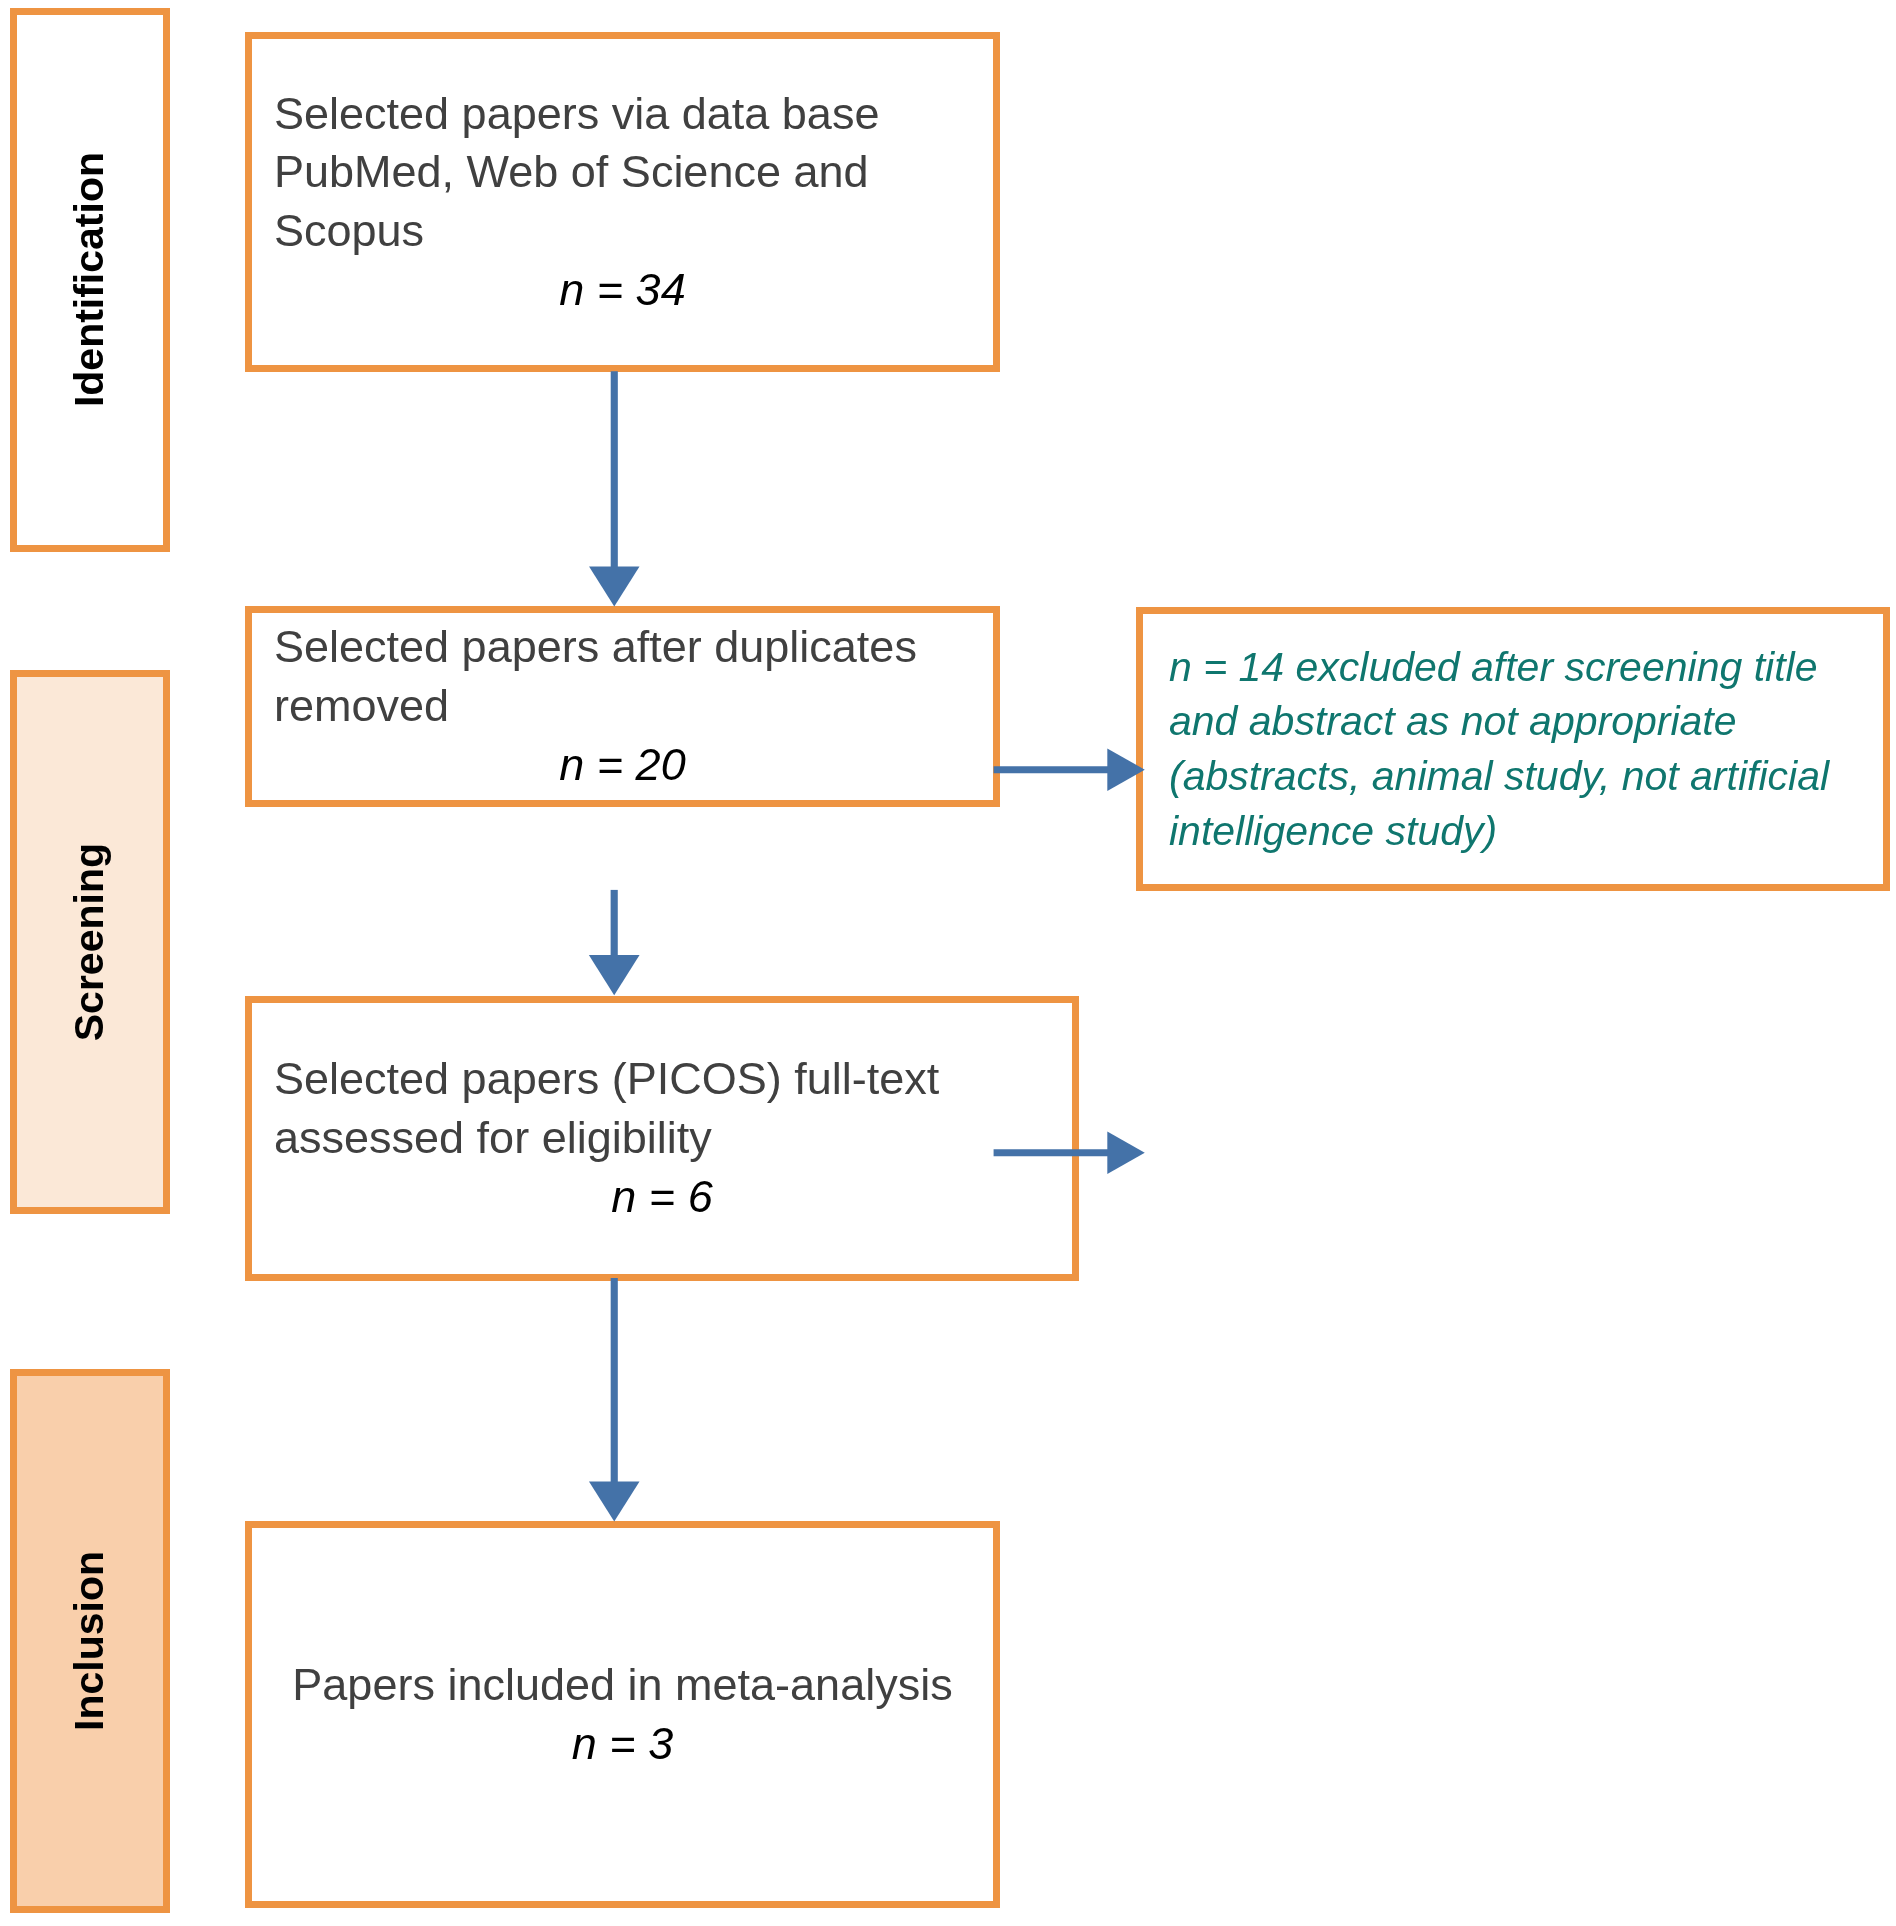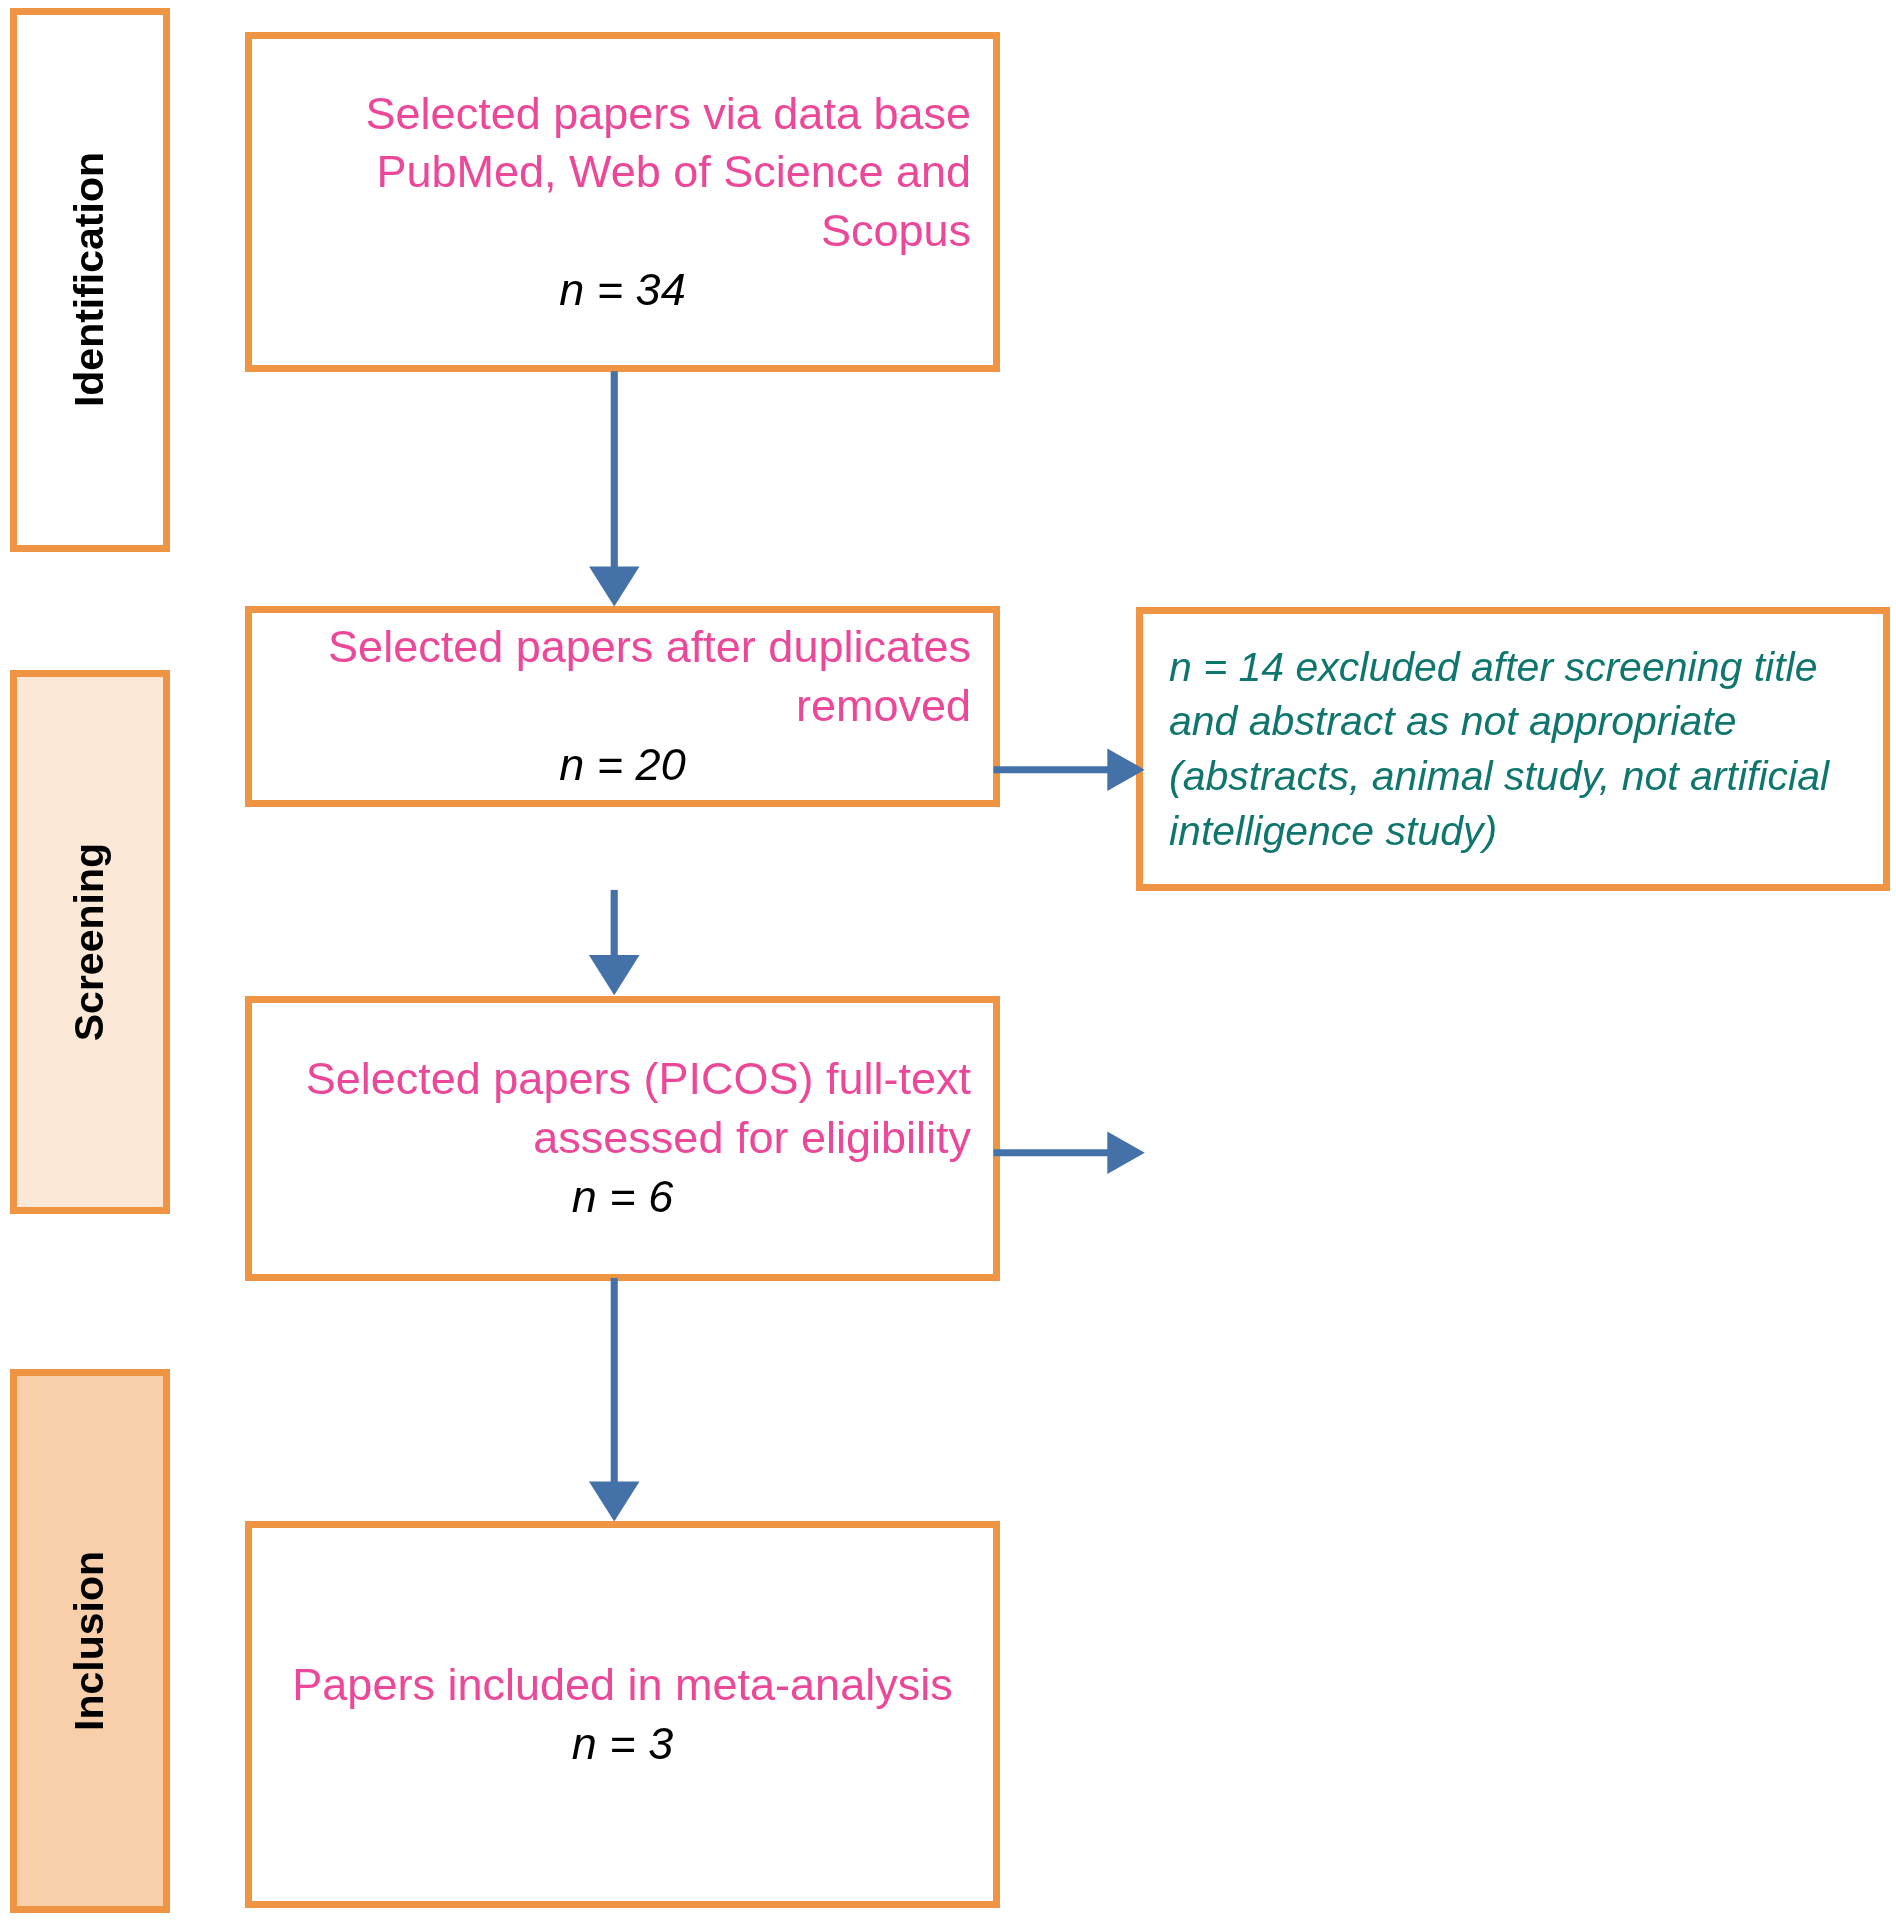--- a/index.html
+++ b/index.html
@@ -46,22 +46,22 @@
     border: 7.1px solid #EE9442;
     display: flex;
     flex-direction: column;
     align-items: center;
     justify-content: center;
     padding: 11.7px 22px;
   }
   .flow-box .body {
     font-size: 45px;
     line-height: 1.30;
-    color: #ec4899;
-    text-align: right;
+    color: #404040;
+    text-align: left;
   }
   .flow-box .count {
     font-size: 45px;
     line-height: 1.30;
     color: #000000;
     font-style: italic;
     text-align: center;
     margin-top: 1px;
   }
 
@@ -112,21 +112,21 @@
   <div class="flow-box" style="left:245px; top:32px; width:755px; height:340px;">
     <div class="body">Selected papers via data base PubMed, Web of Science and Scopus</div>
     <div class="count">n = 34</div>
   </div>
 
   <div class="flow-box" style="left:245px; top:606px; width:755px; height:201px;">
     <div class="body">Selected papers after duplicates removed</div>
     <div class="count">n = 20</div>
   </div>
 
-  <div class="flow-box" style="left:245px; top:996px; width:755px; height:285px;">
+  <div class="flow-box" style="left:245px; top:996px; width:834px; height:285px;">
     <div class="body">Selected papers (PICOS) full-text assessed for eligibility</div>
     <div class="count">n = 6</div>
   </div>
 
   <div class="flow-box" style="left:245px; top:1521px; width:755px; height:387px;">
     <div class="body">Papers included in meta-analysis</div>
     <div class="count">n = 3</div>
   </div>
 
   <div class="excl-box" style="left:1136px; top:607px; width:754px; height:284px;">

